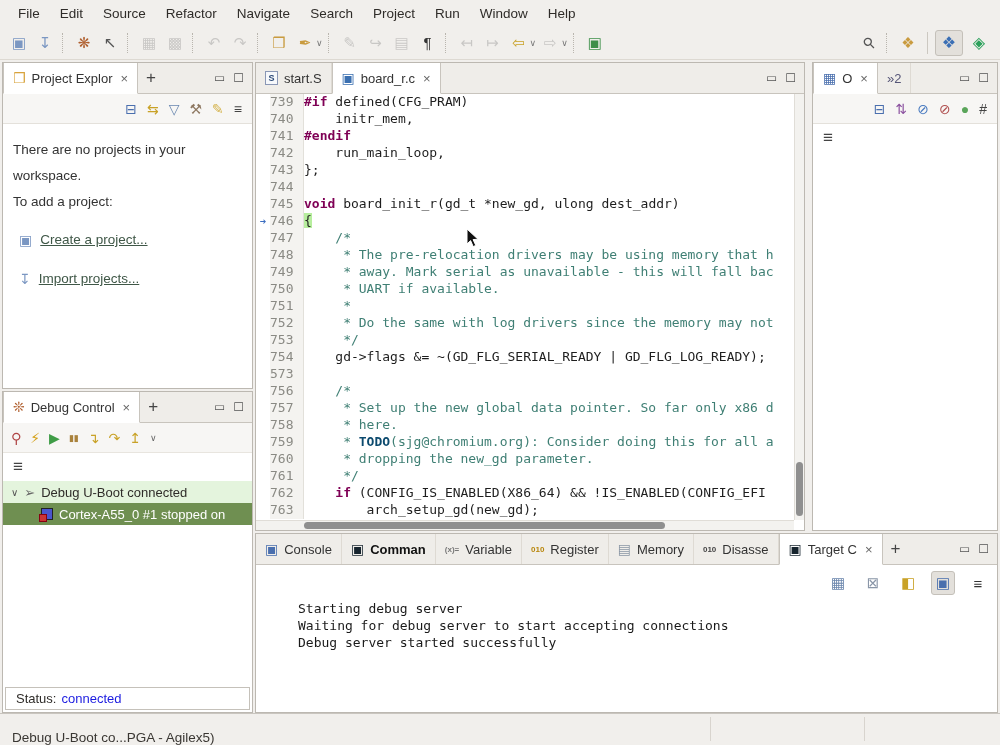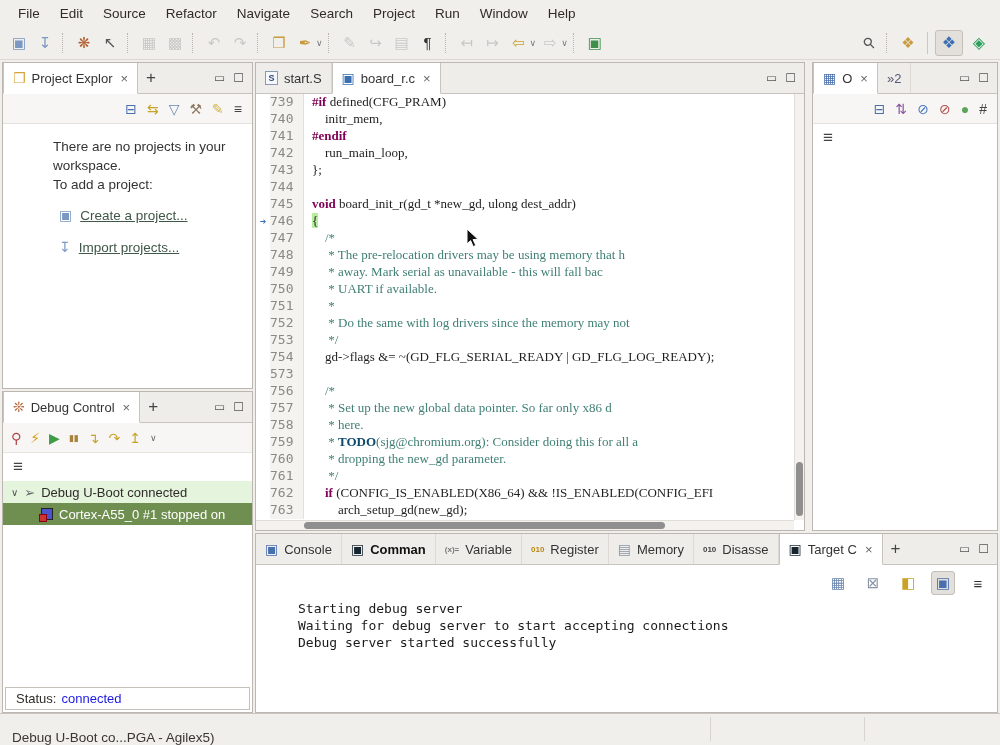--- a/index.html
+++ b/index.html
@@ -33,21 +33,21 @@
   .vicon { font-size:14px; }
   .burger { font-size:17px; color:#444; padding:4px 10px; display:inline-block; }
 
   
   .ficon { display:inline-flex; align-items:center; justify-content:center; width:13px; height:14px; border:1px solid #8a97b5; background:#f6f8fb; color:#2c4a78; font-size:9px; font-weight:bold; }
   .chip { position:relative; width:12px; height:12px; background:#4a55cc; display:inline-block; border:1px solid #222; }
   .chip::after { content:""; position:absolute; left:-3px; bottom:-3px; width:6px; height:6px; background:#cc3333; border:1px solid #801; }
 
   
   #pe { left:2px; top:62px; width:251px; height:327px; }
-  #pe .content { padding:13px 10px 0 10px; font-size:13.5px; color:#333; line-height:19px;margin-left:40px; }
+  #pe .content { padding:13px 10px 0 10px; font-size:13.5px; color:#333; line-height:26px; }
   .pe-links { margin-top:12px; }
   .pe-link-row { display:flex; align-items:center; gap:8px; margin:0 0 13px 6px; }
   .pe-link { color:#3f5747; text-decoration:underline; font-size:13.5px; }
 
   
   #dc { left:2px; top:391px; width:251px; height:322px; }
   #dc-toolbar { height:30px; display:flex; align-items:center; gap:9px; padding:0 8px; background:#f7f6f4; border-bottom:1px solid #e8e5df; }
   .dicon { font-size:14px; }
   .tree { font-size:13px; }
   .trow { height:22px; display:flex; align-items:center; gap:6px; white-space:nowrap; overflow:hidden; }
@@ -57,21 +57,21 @@
   #dc-status { position:absolute; left:2px; right:2px; bottom:2px; height:23px; border:1px solid #c5c1ba; background:#fff; display:flex; align-items:center; padding-left:10px; font-size:13px; }
   #dc-status .val { color:#1a1ae0; margin-left:5px; }
 
   
   #editor { left:255px; top:62px; width:550px; height:469px; border:1px solid #bcb8b1; position:absolute; background:#fff; }
   #code { position:absolute; left:0; top:31px; right:0; bottom:10px; overflow:hidden; background:#fff; }
   .code-row { display:flex; height:17px; font:13px "DejaVu Sans Mono",monospace; white-space:pre; }
   .marker { width:14px; flex:none; text-align:center; }
   .ip { color:#3a6cc0; font-size:11px; line-height:17px; }
   .lnum { width:34px; flex:none; text-align:left; padding-right:6px; color:#8a8a84; background:#f4f3f0; border-right:1px solid #e2e0da; }
-  .ltext { padding-left:8px; flex:1; overflow:hidden;font-family:Liberation Serif, serif; }
+  .ltext { padding-left:0; flex:1; overflow:hidden; }
   .seg-k { color:#7f0055; font-weight:bold; }
   .seg-c { color:#3f7f74; }
   .seg-t { color:#0c4a6e; font-weight:bold; }
   .seg-p { color:#1e1e1e; }
   .seg-hl { background:#b7ee9e; color:#1e1e1e; }
   #hscroll { position:absolute; left:0; bottom:0; right:10px; height:10px; background:#f3f2ef; border-top:1px solid #e0ddd7; }
   #hthumb { position:absolute; left:48px; top:1px; width:361px; height:7px; background:#8f8f8f; border-radius:4px; }
   #vscroll { position:absolute; right:0; top:31px; bottom:10px; width:10px; background:#f3f2ef; border-left:1px solid #e0ddd7; }
   #vthumb { position:absolute; top:368px; left:1px; width:7px; height:54px; background:#8f8f8f; border-radius:4px; }
 

